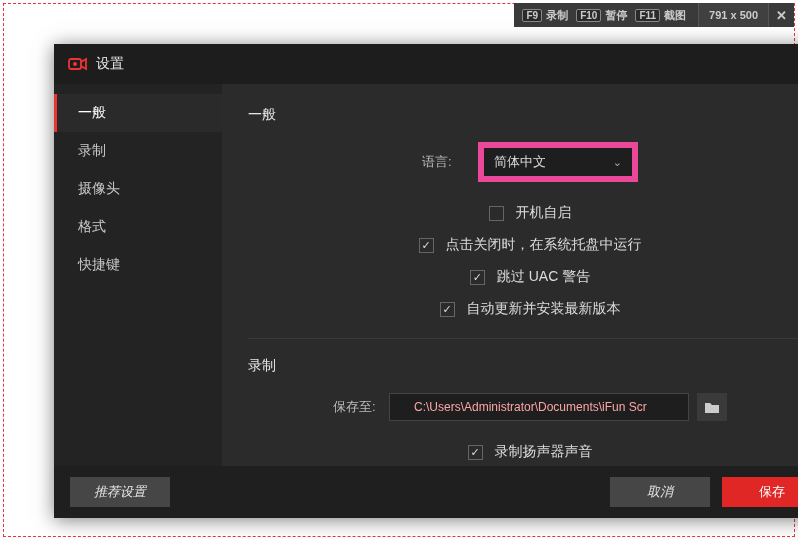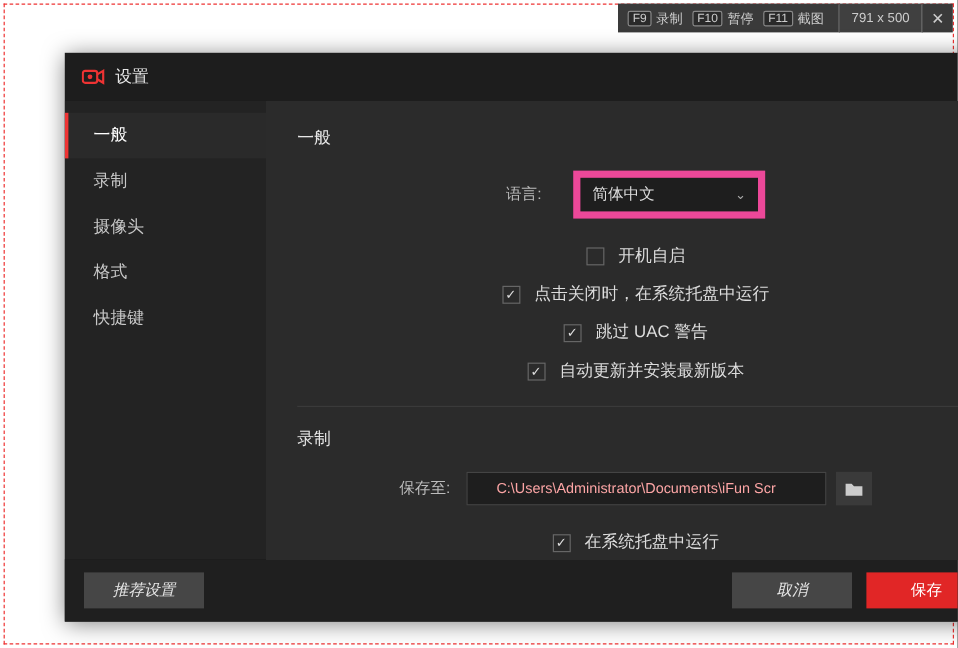--- a/index.html
+++ b/index.html
@@ -16,20 +16,21 @@
   left: 3px; top: 3px;
   width: 792px; height: 534px;
   border: 1px dashed #e33;
 }
 .topbar {
   position: absolute;
   top: 3px; right: 4px;
   height: 24px;
   display: flex;
   align-items: stretch;
+  font-weight: bold;
 }
 .topbar .keys {
   background: #3a3a3a;
   display: flex;
   align-items: center;
   padding: 0 8px;
   color: #ccc;
   gap: 4px;
 }
 .topbar .key {
@@ -268,21 +269,21 @@
           <svg width="16" height="13" viewBox="0 0 16 13">
               <path d="M1 2h5l2 2h7v8H1z" fill="#ccc"></path>
             </svg>
         </div>
       </div>
 
       <div style="height:8px"></div>
 
       <div class="row">
         <span class="checkbox checked"></span>
-        <span class="check-label">在系统托盘中运行</span>
+        <span class="check-label">录制扬声器声音</span>
       </div>
       <div class="row">
         <span class="checkbox"></span>
         <span class="check-label dim">录制麦克风声音</span>
       </div>
     </div>
   </div>
 
   <div class="dlg-footer">
     <div class="btn gray">推荐设置</div>

